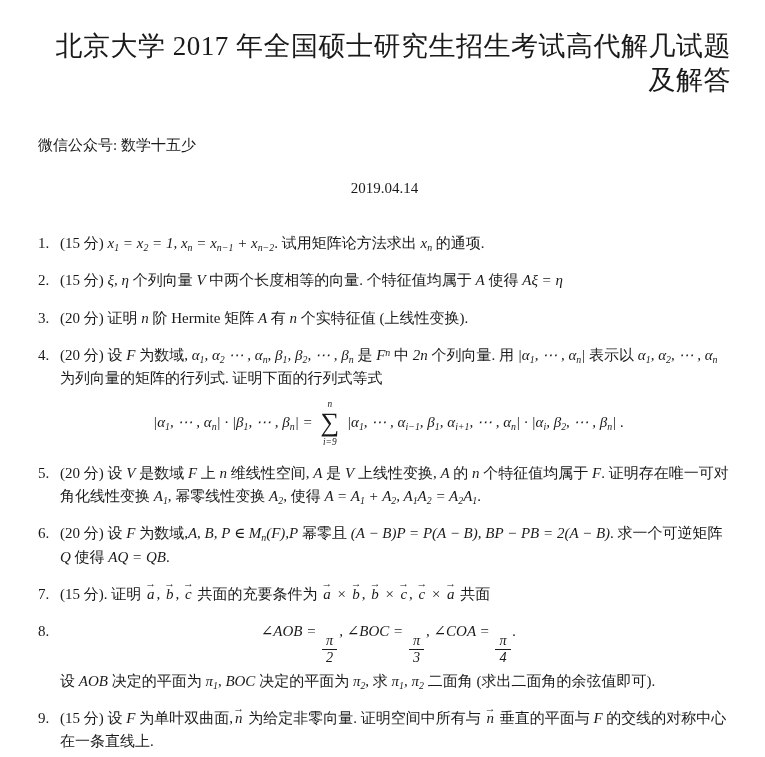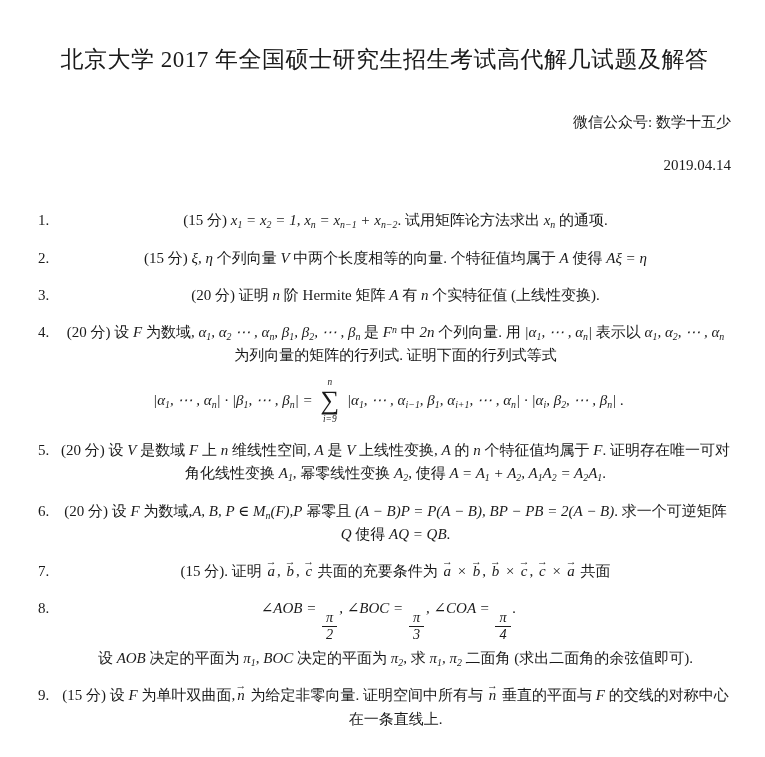--- a/index.html
+++ b/index.html
@@ -3,29 +3,29 @@
 <meta charset="utf-8">
 <style>
   html,body{margin:0;padding:0;background:#ffffff;}
   body{
     width:765px;height:757px;overflow:hidden;
     font-family:"Liberation Serif","DejaVu Serif",serif;
     color:#1a1a1a;font-size:15px;line-height:1.55;
   }
   .page{padding:30px 34px 0 38px;}
   .title{
-    font-size:23px;line-height:1.25;text-align:center;
-    letter-spacing:0.5px;margin:16px;
+    font-size:27px;line-height:1.25;text-align:right;
+    letter-spacing:0.5px;margin:0;
   }
-  .subtitle{text-align:right;margin-top:36px;font-size:15px;}
-  .date{text-align:right;margin-top:20px;font-size:15px;}
+  .subtitle{text-align:left;margin-top:36px;font-size:15px;}
+  .date{text-align:center;margin-top:20px;font-size:15px;}
   .problems{margin-top:32px;}
   .problem{position:relative;padding-left:22px;margin-bottom:14px;}
   .pnum{position:absolute;left:0;top:0;}
-  .para{margin:0;text-align:center;}
+  .para{margin:0;}
   .formula{text-align:center;margin:9px 14px 4px 0;}
   .m{font-style:italic;}
   sub.m,sup.m{font-size:66%;font-style:italic;line-height:0;}
   sub.m{vertical-align:-0.3em;}
   sup.m{vertical-align:0.45em;}
   
   .vec{display:inline-block;position:relative;margin:0 2px;font-style:italic;}
   .vec .arr{
     position:absolute;top:-0.68em;left:50%;
     transform:translateX(-50%);

